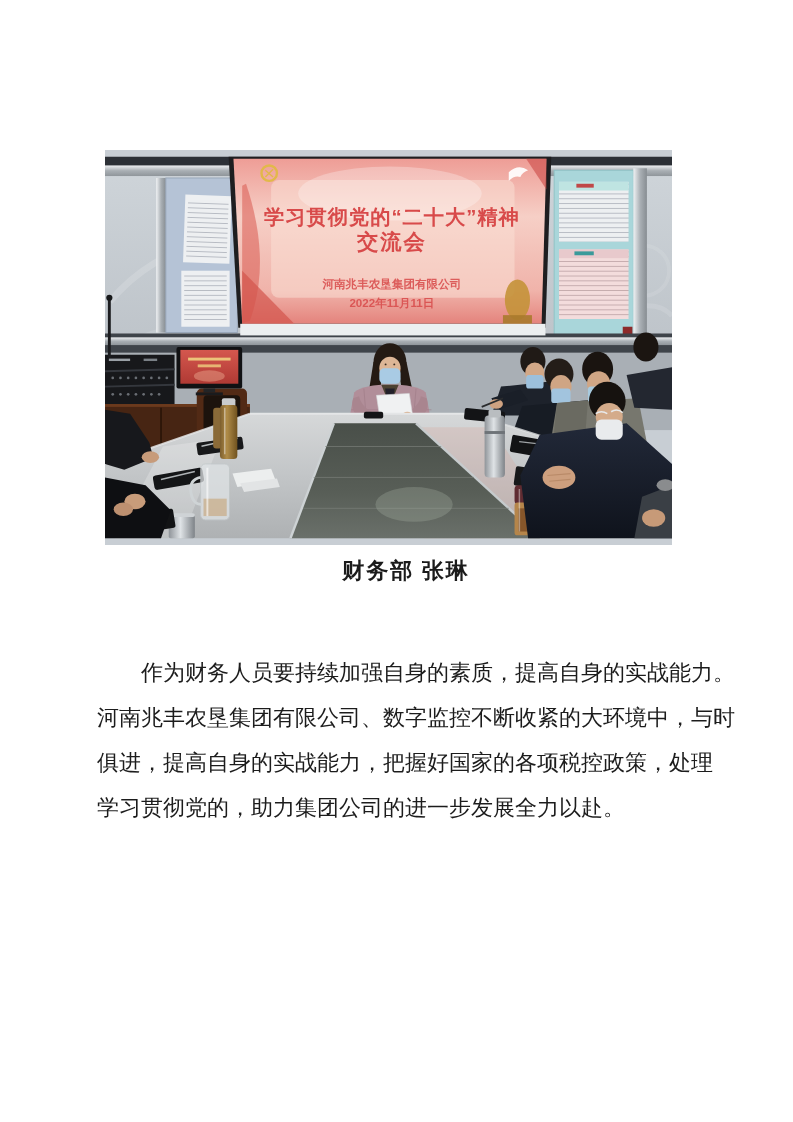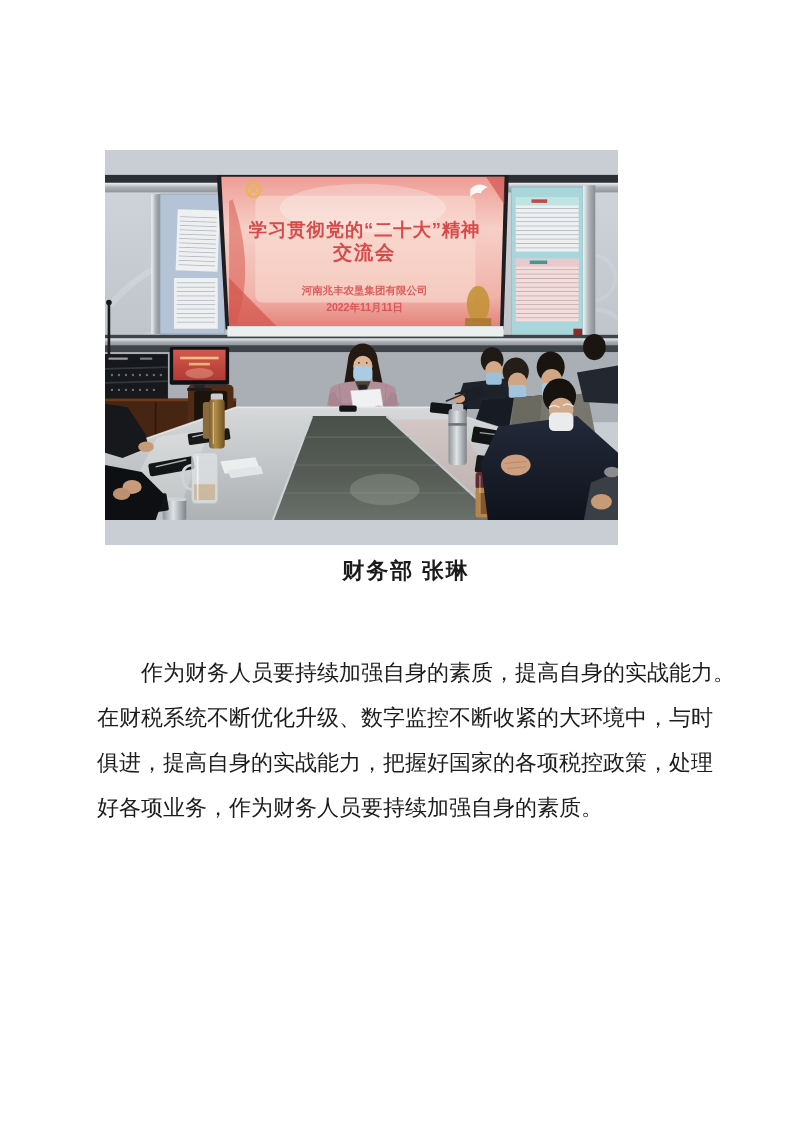--- a/index.html
+++ b/index.html
@@ -1,21 +1,21 @@
 <!DOCTYPE html>
 <html><head>
 <meta charset="utf-8">
 <style>
   html,body{margin:0;padding:0;}
   body{
     width:793px;height:1122px;position:relative;background:#ffffff;overflow:hidden;
     font-family:"Liberation Serif","DejaVu Serif",serif;
   }
   .photo{
-    position:absolute;left:105px;top:150px;width:513px;height:395px;overflow:hidden;background:#c8ced4;
+    position:absolute;left:105px;top:150px;width:567px;height:395px;overflow:hidden;background:#c8ced4;
   }
   .photo svg{display:block;width:100%;height:100%;}
   .caption{
     position:absolute;left:97px;top:556px;width:618px;text-align:center;
     font-size:22px;color:#1b1b1b;letter-spacing:2px;white-space:pre;font-weight:bold;
   }
   .article{
     position:absolute;left:97px;top:650px;width:620px;
     font-size:22px;color:#1c1c1c;line-height:45px;
   }
@@ -352,16 +352,16 @@
     <ellipse cx="31" cy="357" rx="11" ry="8" fill="#c89c7a"></ellipse>
     <ellipse cx="19" cy="365" rx="10" ry="7" fill="#bd9070"></ellipse>
   </g>
 </svg>
 </div>
 
 <div class="caption">财务部 张琳</div>
 
 <div class="article">
   <div class="line indent">作为财务人员要持续加强自身的素质，提高自身的实战能力。</div>
-  <div class="line">在财税系统不断优化升级、数字监控不断收紧的大环境中，与时</div>
+  <div class="line">河南兆丰农垦集团有限公司、数字监控不断收紧的大环境中，与时</div>
   <div class="line">俱进，提高自身的实战能力，把握好国家的各项税控政策，处理</div>
-  <div class="line">好各项业务，作为财务人员要持续加强自身的素质。</div>
+  <div class="line">学习贯彻党的，助力集团公司的进一步发展全力以赴。</div>
 </div>
 
 </body></html>

